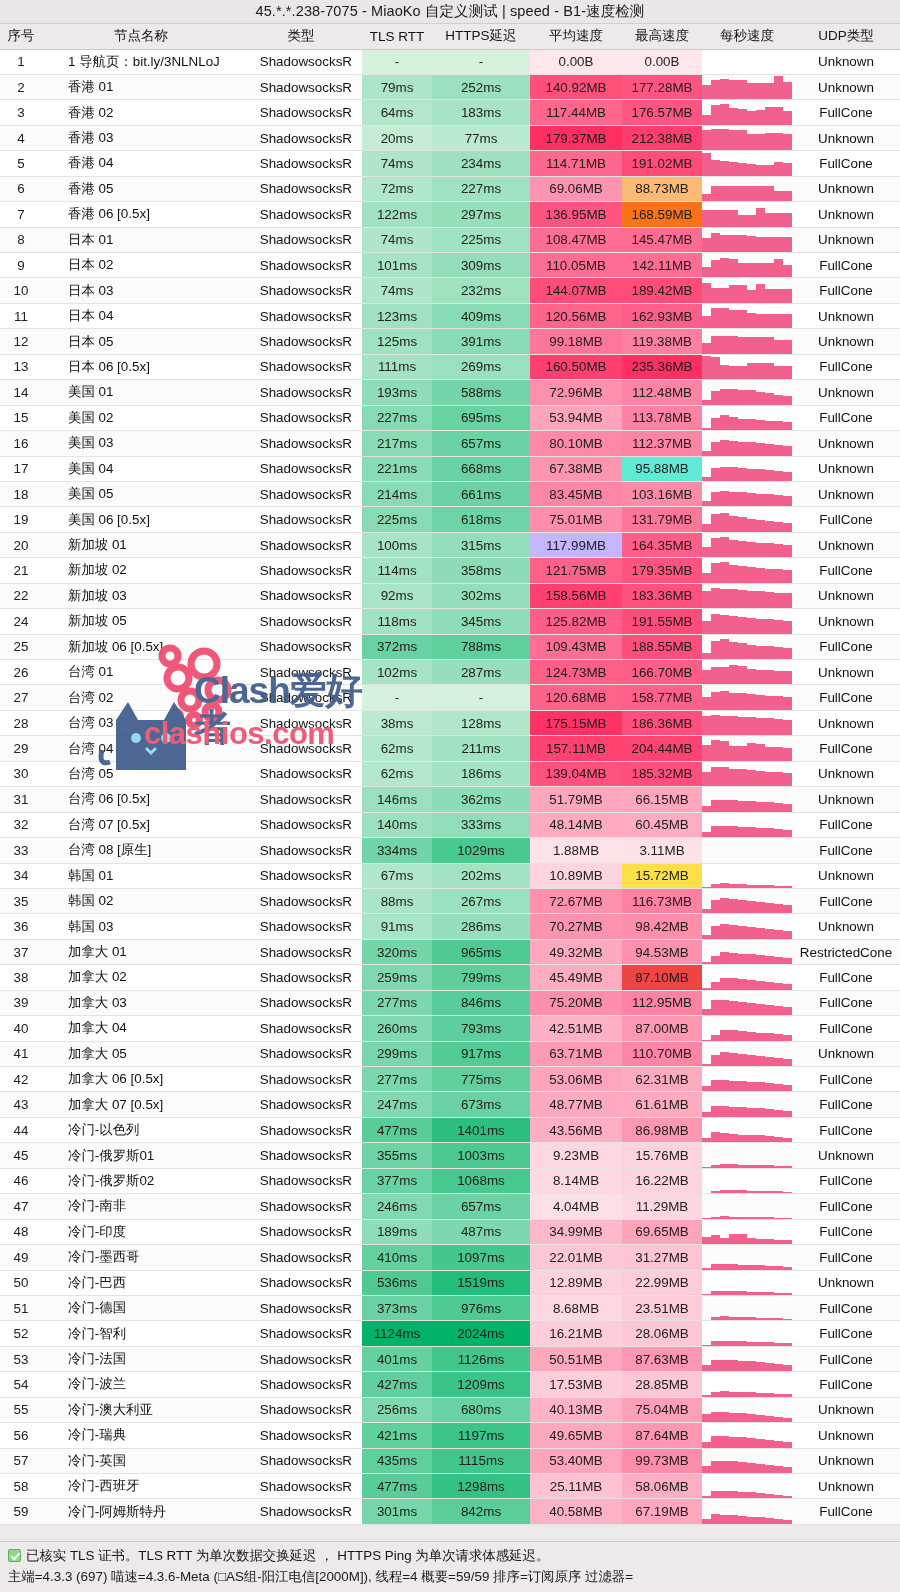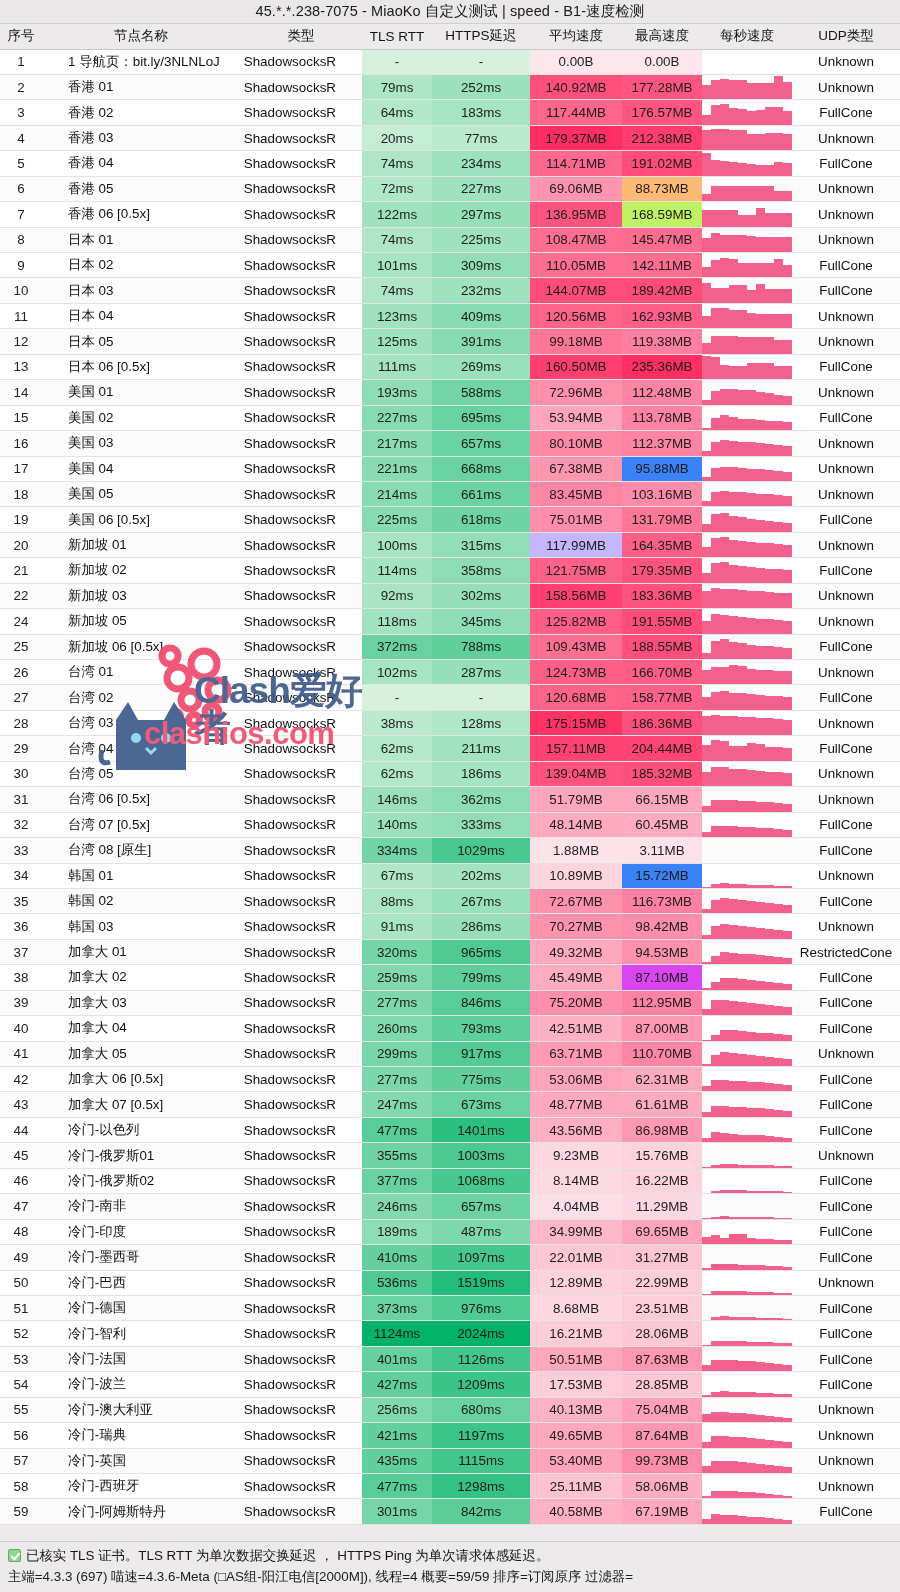--- a/index.html
+++ b/index.html
@@ -50,21 +50,21 @@
   tbody td {
     height: 24.45px; padding: 0;
     font-size: 13.4px; color: #111;
     border-bottom: 1px solid #e3e3e3;
     text-align: center; white-space: nowrap; overflow: hidden;
   }
   tbody tr:nth-child(odd)  td.plain { background: #ffffff; }
   tbody tr:nth-child(even) td.plain { background: #fbfbfb; }
   td.idx  { color: #222; }
   td.name { text-align: left; padding-left: 26px; }
-  td.type { text-align: right; padding-right: 26px; }
+  td.type { text-align: right; padding-right: 10px; }
   td.udp  { }
   td.metric { color: #1d1d1d; }
   td.spark { padding: 0; position: relative; }
 
   .spark-bars {
     display: flex; align-items: flex-end; justify-content: flex-start;
     height: 24.45px; width: 100%; gap: 0;
   }
   .spark-bars i { display: block; flex: 1 1 auto; background: #f2608d; }
 
@@ -276,21 +276,21 @@
             </td>
             <td class="udp plain">Unknown</td>
           </tr>
           <tr>
             <td class="idx plain">7</td>
             <td class="name plain">香港 06 [0.5x]</td>
             <td class="type plain">ShadowsocksR</td>
             <td class="metric" style="background:rgb(160,226,191)">122ms</td>
             <td class="metric" style="background:rgb(149,223,185)">297ms</td>
             <td class="metric" style="background:rgb(255,84,127)">136.95MB</td>
-            <td class="metric" style="background:#bef264">168.59MB</td>
+            <td class="metric" style="background:#f97316">168.59MB</td>
             <td class="spark plain">
               <div class="spark-bars">
                 <i style="height: 66%;"></i>
                 <i style="height: 68%;"></i>
                 <i style="height: 68%;"></i>
                 <i style="height: 66%;"></i>
                 <i style="height: 48%;"></i>
                 <i style="height: 48%;"></i>
                 <i style="height: 76%;"></i>
                 <i style="height: 54%;"></i>
@@ -516,21 +516,21 @@
             </td>
             <td class="udp plain">Unknown</td>
           </tr>
           <tr>
             <td class="idx plain">17</td>
             <td class="name plain">美国 04</td>
             <td class="type plain">ShadowsocksR</td>
             <td class="metric" style="background:rgb(136,219,178)">221ms</td>
             <td class="metric" style="background:rgb(106,210,162)">668ms</td>
             <td class="metric" style="background:rgb(254,150,176)">67.38MB</td>
-            <td class="metric" style="background:#3b82f6">95.88MB</td>
+            <td class="metric" style="background:#5eead4">95.88MB</td>
             <td class="spark plain">
               <div class="spark-bars">
                 <i style="height: 16%;"></i>
                 <i style="height: 52%;"></i>
                 <i style="height: 58%;"></i>
                 <i style="height: 56%;"></i>
                 <i style="height: 54%;"></i>
                 <i style="height: 50%;"></i>
                 <i style="height: 48%;"></i>
                 <i style="height: 44%;"></i>
@@ -889,21 +889,21 @@
             </td>
             <td class="udp plain">FullCone</td>
           </tr>
           <tr>
             <td class="idx plain">34</td>
             <td class="name plain">韩国 01</td>
             <td class="type plain">ShadowsocksR</td>
             <td class="metric" style="background:rgb(177,231,201)">67ms</td>
             <td class="metric" style="background:rgb(163,227,193)">202ms</td>
             <td class="metric" style="background:rgb(253,213,223)">10.89MB</td>
-            <td class="metric" style="background:#3b82f6">15.72MB</td>
+            <td class="metric" style="background:#fde047">15.72MB</td>
             <td class="spark plain">
               <div class="spark-bars">
                 <i style="height: 4%;"></i>
                 <i style="height: 16%;"></i>
                 <i style="height: 22%;"></i>
                 <i style="height: 18%;"></i>
                 <i style="height: 16%;"></i>
                 <i style="height: 14%;"></i>
                 <i style="height: 12%;"></i>
                 <i style="height: 12%;"></i>
@@ -985,21 +985,21 @@
             </td>
             <td class="udp plain">RestrictedCone</td>
           </tr>
           <tr>
             <td class="idx plain">38</td>
             <td class="name plain">加拿大 02</td>
             <td class="type plain">ShadowsocksR</td>
             <td class="metric" style="background:rgb(128,217,174)">259ms</td>
             <td class="metric" style="background:rgb(94,207,155)">799ms</td>
             <td class="metric" style="background:rgb(254,173,193)">45.49MB</td>
-            <td class="metric" style="background:#d946ef">87.10MB</td>
+            <td class="metric" style="background:#ef4444">87.10MB</td>
             <td class="spark plain">
               <div class="spark-bars">
                 <i style="height: 6%;"></i>
                 <i style="height: 30%;"></i>
                 <i style="height: 46%;"></i>
                 <i style="height: 46%;"></i>
                 <i style="height: 42%;"></i>
                 <i style="height: 38%;"></i>
                 <i style="height: 34%;"></i>
                 <i style="height: 32%;"></i>

